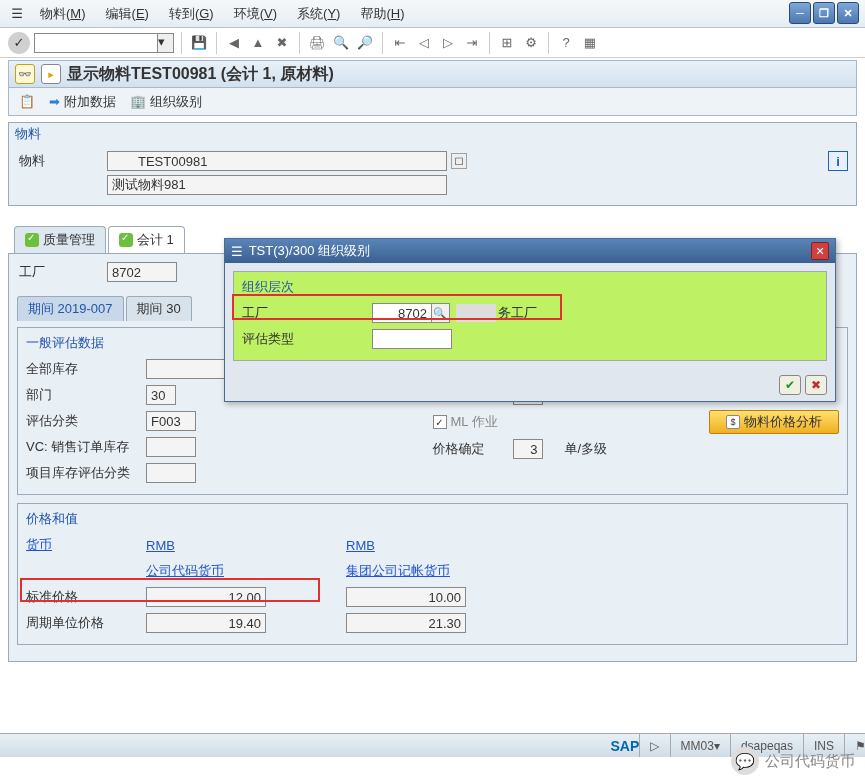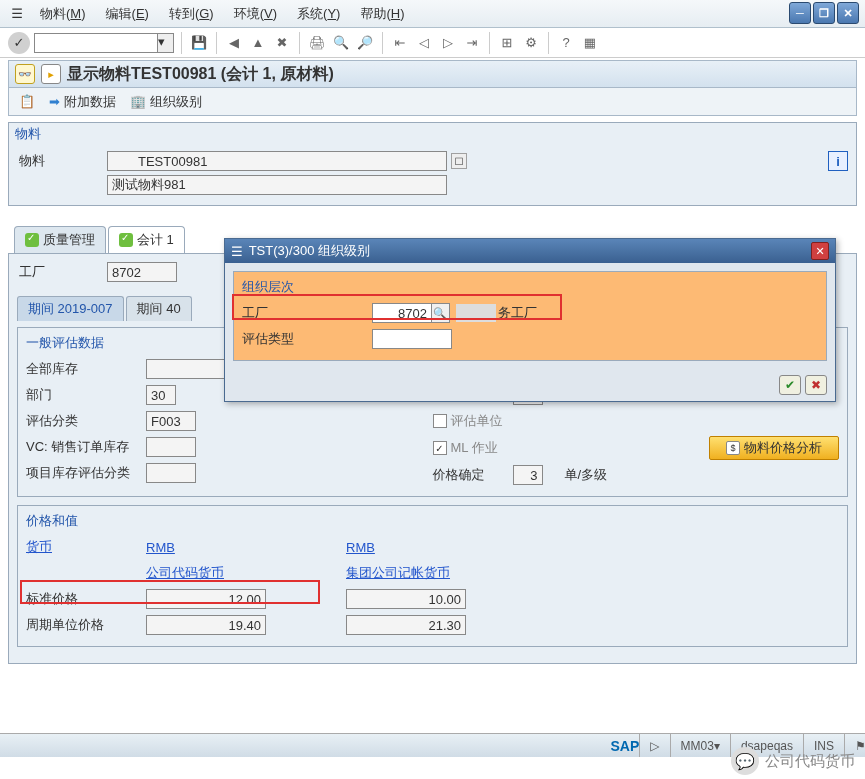--- a/index.html
+++ b/index.html
@@ -69,21 +69,21 @@
 
 .link { color:#2255cc; text-decoration:underline; }
 
 .redbox { border:2px solid #e03030; position:absolute; pointer-events:none; }
 
 
 .popup { position:absolute; top:238px; left:224px; width:612px; background:#e0e7ee; border:1px solid #4a6a90; box-shadow:2px 2px 6px rgba(0,0,0,0.3); z-index:100; }
 .popup .phdr { height:24px; background:linear-gradient(#5a85b8,#3a6090); color:#fff; display:flex;align-items:center; padding:0 6px; font-size:13px; }
 .popup .phdr .px { margin-left:auto; width:18px;height:18px; background:#d04040; border:1px solid #802020; color:#fff; display:flex;align-items:center;justify-content:center; font-size:11px; border-radius:2px; }
 .popup .pbody { padding:8px; }
-.popup .pgroup { border:1px solid #9aaabb; padding:6px 8px; background:#fdba74; }
+.popup .pgroup { border:1px solid #9aaabb; padding:6px 8px; background:#bef264; }
 .popup .pgroup .pgtitle { color:#2255aa; margin-bottom:6px; }
 .popup .pfooter { display:flex; justify-content:flex-end; padding:6px 8px; gap:4px; }
 .pfbtn { width:22px;height:20px; border:1px solid #888; background:#f0f0e0; display:flex;align-items:center;justify-content:center; border-radius:3px; font-size:12px; }
 .pfbtn.ok { color:#2a8a2a; }
 .pfbtn.cancel { color:#c03030; }
 .searchbtn { width:18px;height:20px; border:1px solid #888; border-left:none; background:#f0f0f0; display:flex;align-items:center;justify-content:center;font-size:11px; }
 
 
 .statusbar { position:absolute; bottom:22px; left:0; right:0; height:24px; background:linear-gradient(#e8f0f5,#d0dce6); border-top:1px solid #aaa; display:flex; align-items:center; font-size:12px; }
 .statusbar .sap { margin-left:auto; font-weight:bold; color:#0068b0; font-size:14px; }
@@ -192,21 +192,21 @@
   </div>
 
   <div class="tabcontent">
     <div class="row" style="margin-bottom:14px;">
       <span class="lbl">工厂</span>
       <div class="inp ro" style="width:70px;">8702</div>
     </div>
 
     <div class="ptabrow">
       <div class="ptab active">期间 2019-007</div>
-      <div class="ptab">期间 40</div>
+      <div class="ptab">期间 30</div>
     </div>
 
     <div class="innerbox">
       <div class="ibtitle">一般评估数据</div>
       <div class="grid2">
         <div class="col">
           <div class="line">
               <span class="label">全部库存</span>
               <div class="inp ro right" style="width:150px;">107</div>
             </div>
@@ -229,24 +229,20 @@
         </div>
         <div class="col">
           <div class="line">
               <span class="label" style="width:80px;">基本单位</span>
               <div class="inp ro" style="width:50px;">套</div>
               <span style="margin-left:6px;">套</span>
             </div>
           <div class="line">
               <span class="label" style="width:80px;">评估类别</span>
               <div class="inp ro" style="width:30px;"></div>
-            </div>
-          <div class="line">
-              <span class="cb"></span>
-              <span class="stxt">评估单位</span>
             </div>
           <div class="line">
               <span class="cb">✓</span>
               <span class="stxt">ML 作业</span>
             <div style="margin-left:auto;" class="goldbtn">
                 <span class="gicon">$</span>
                 <span>物料价格分析</span>
               </div>
           </div>
           <div class="line">

